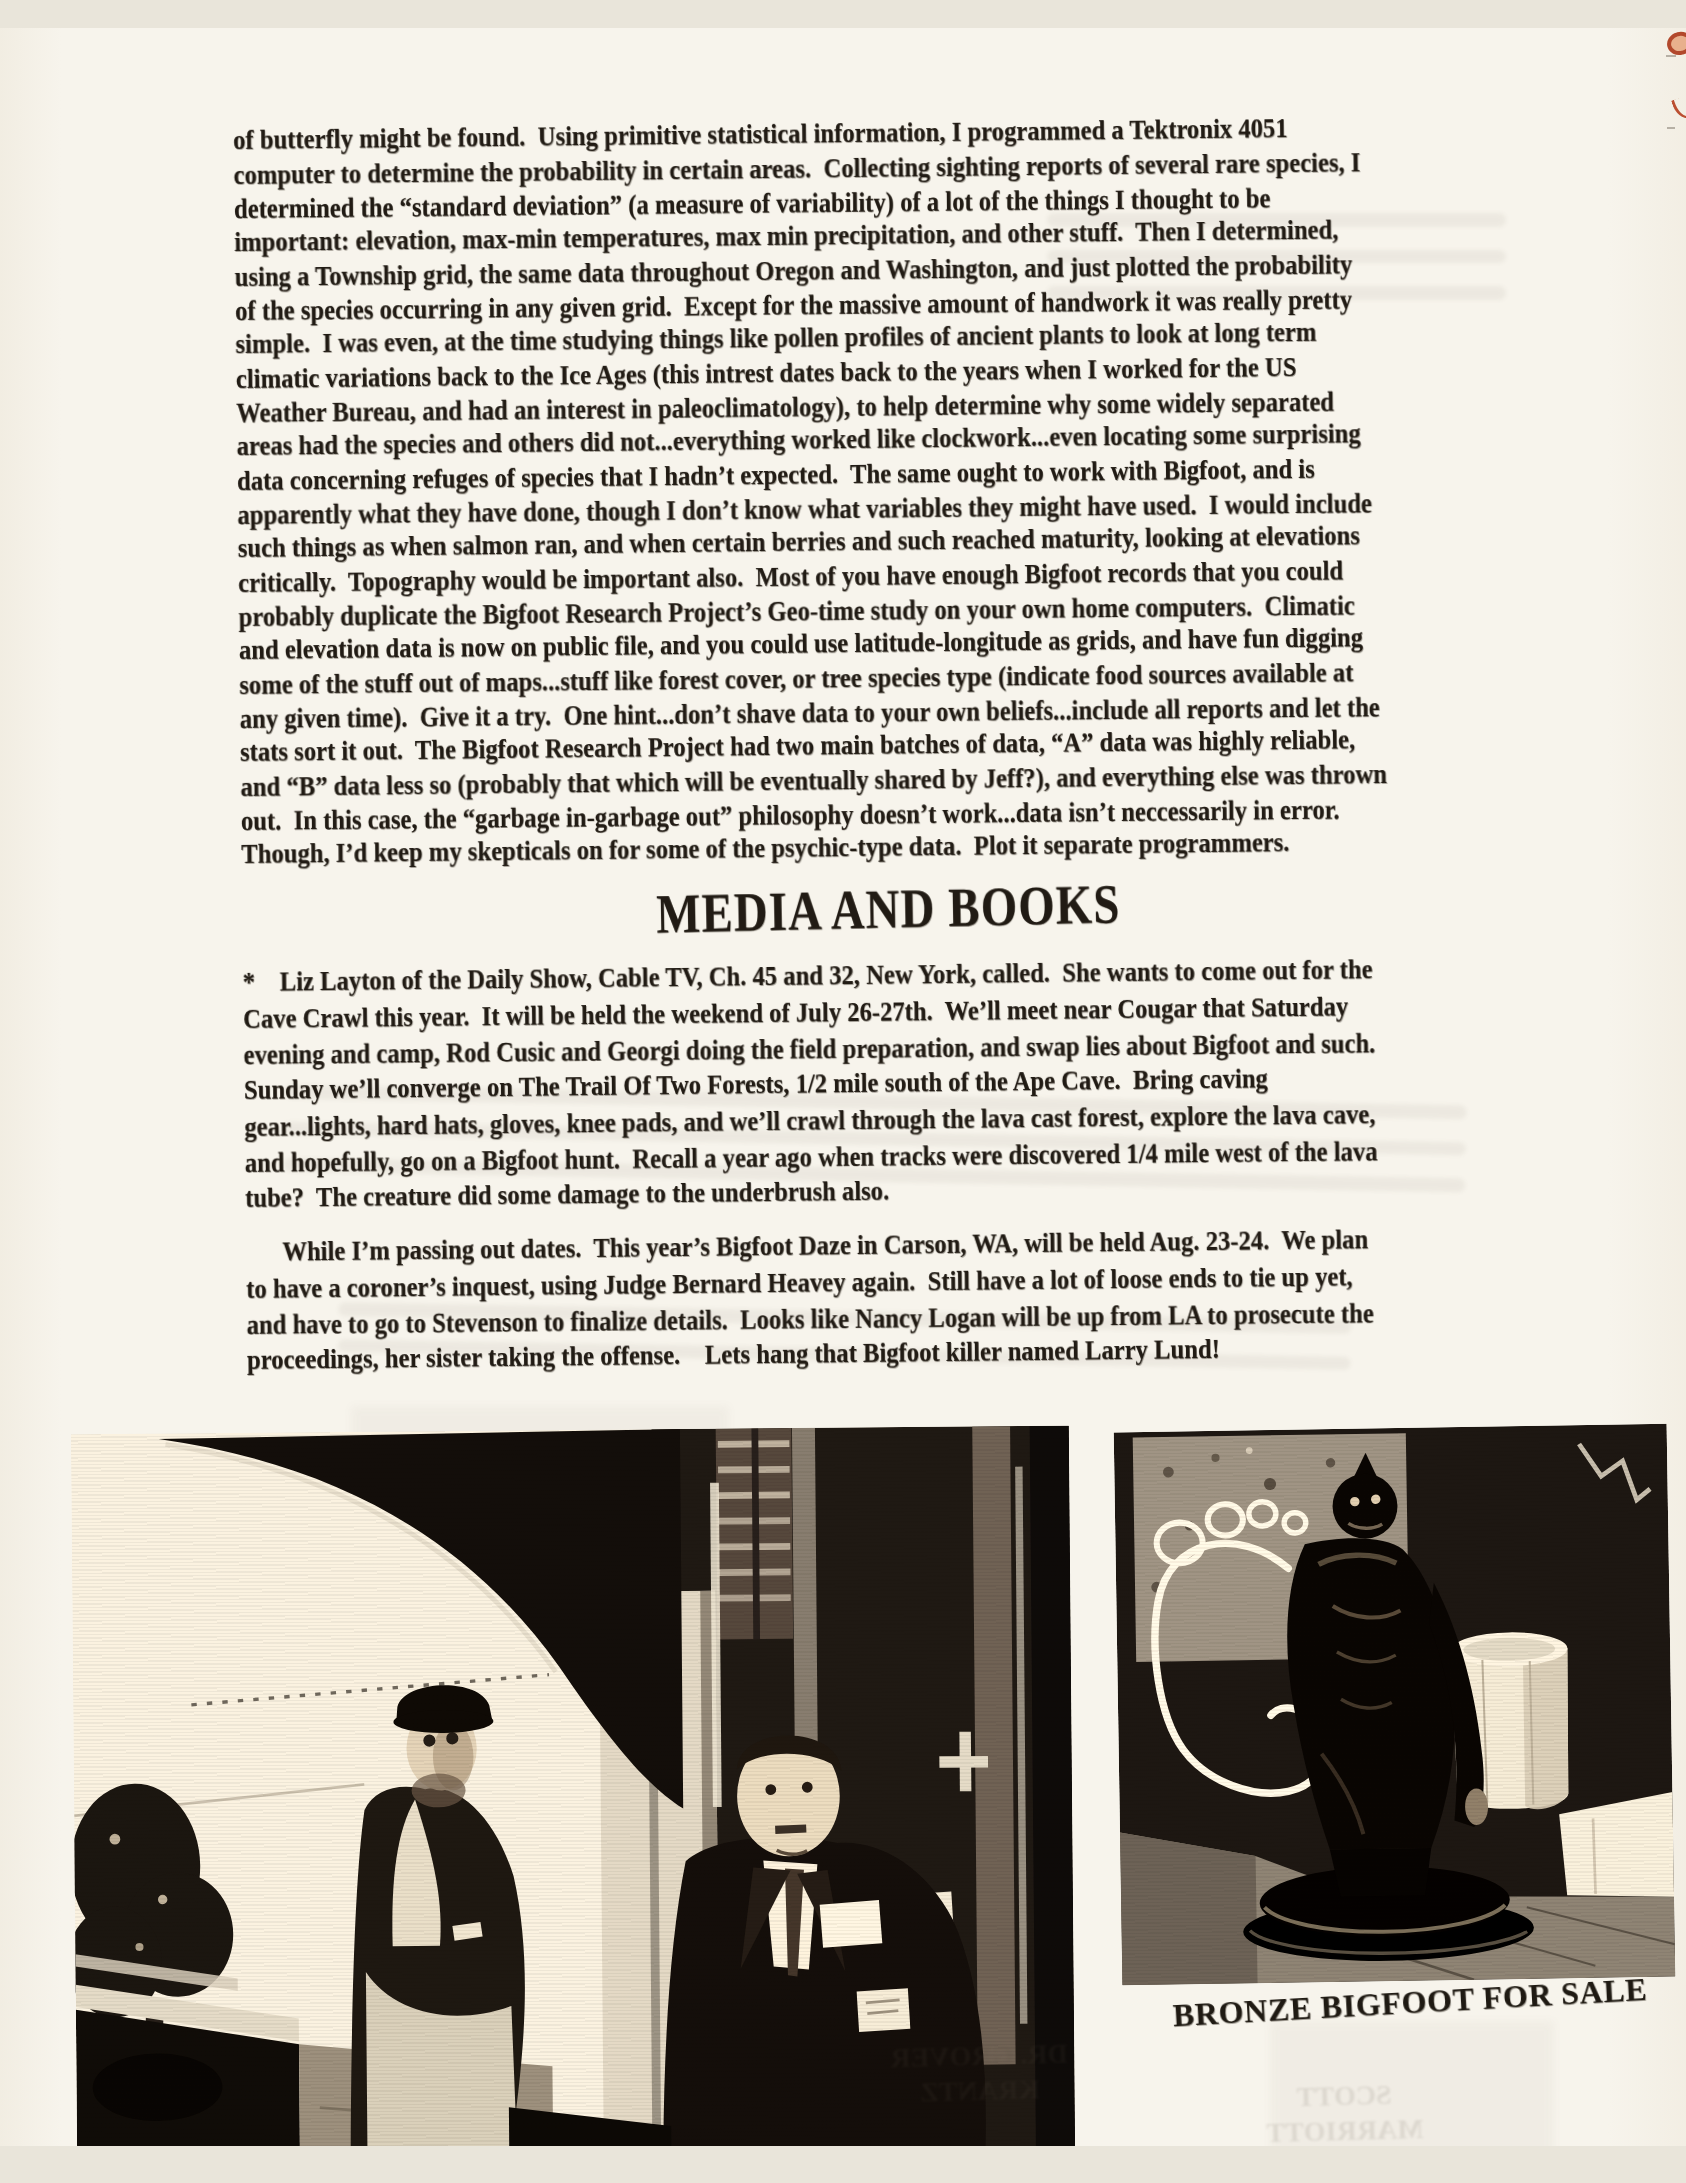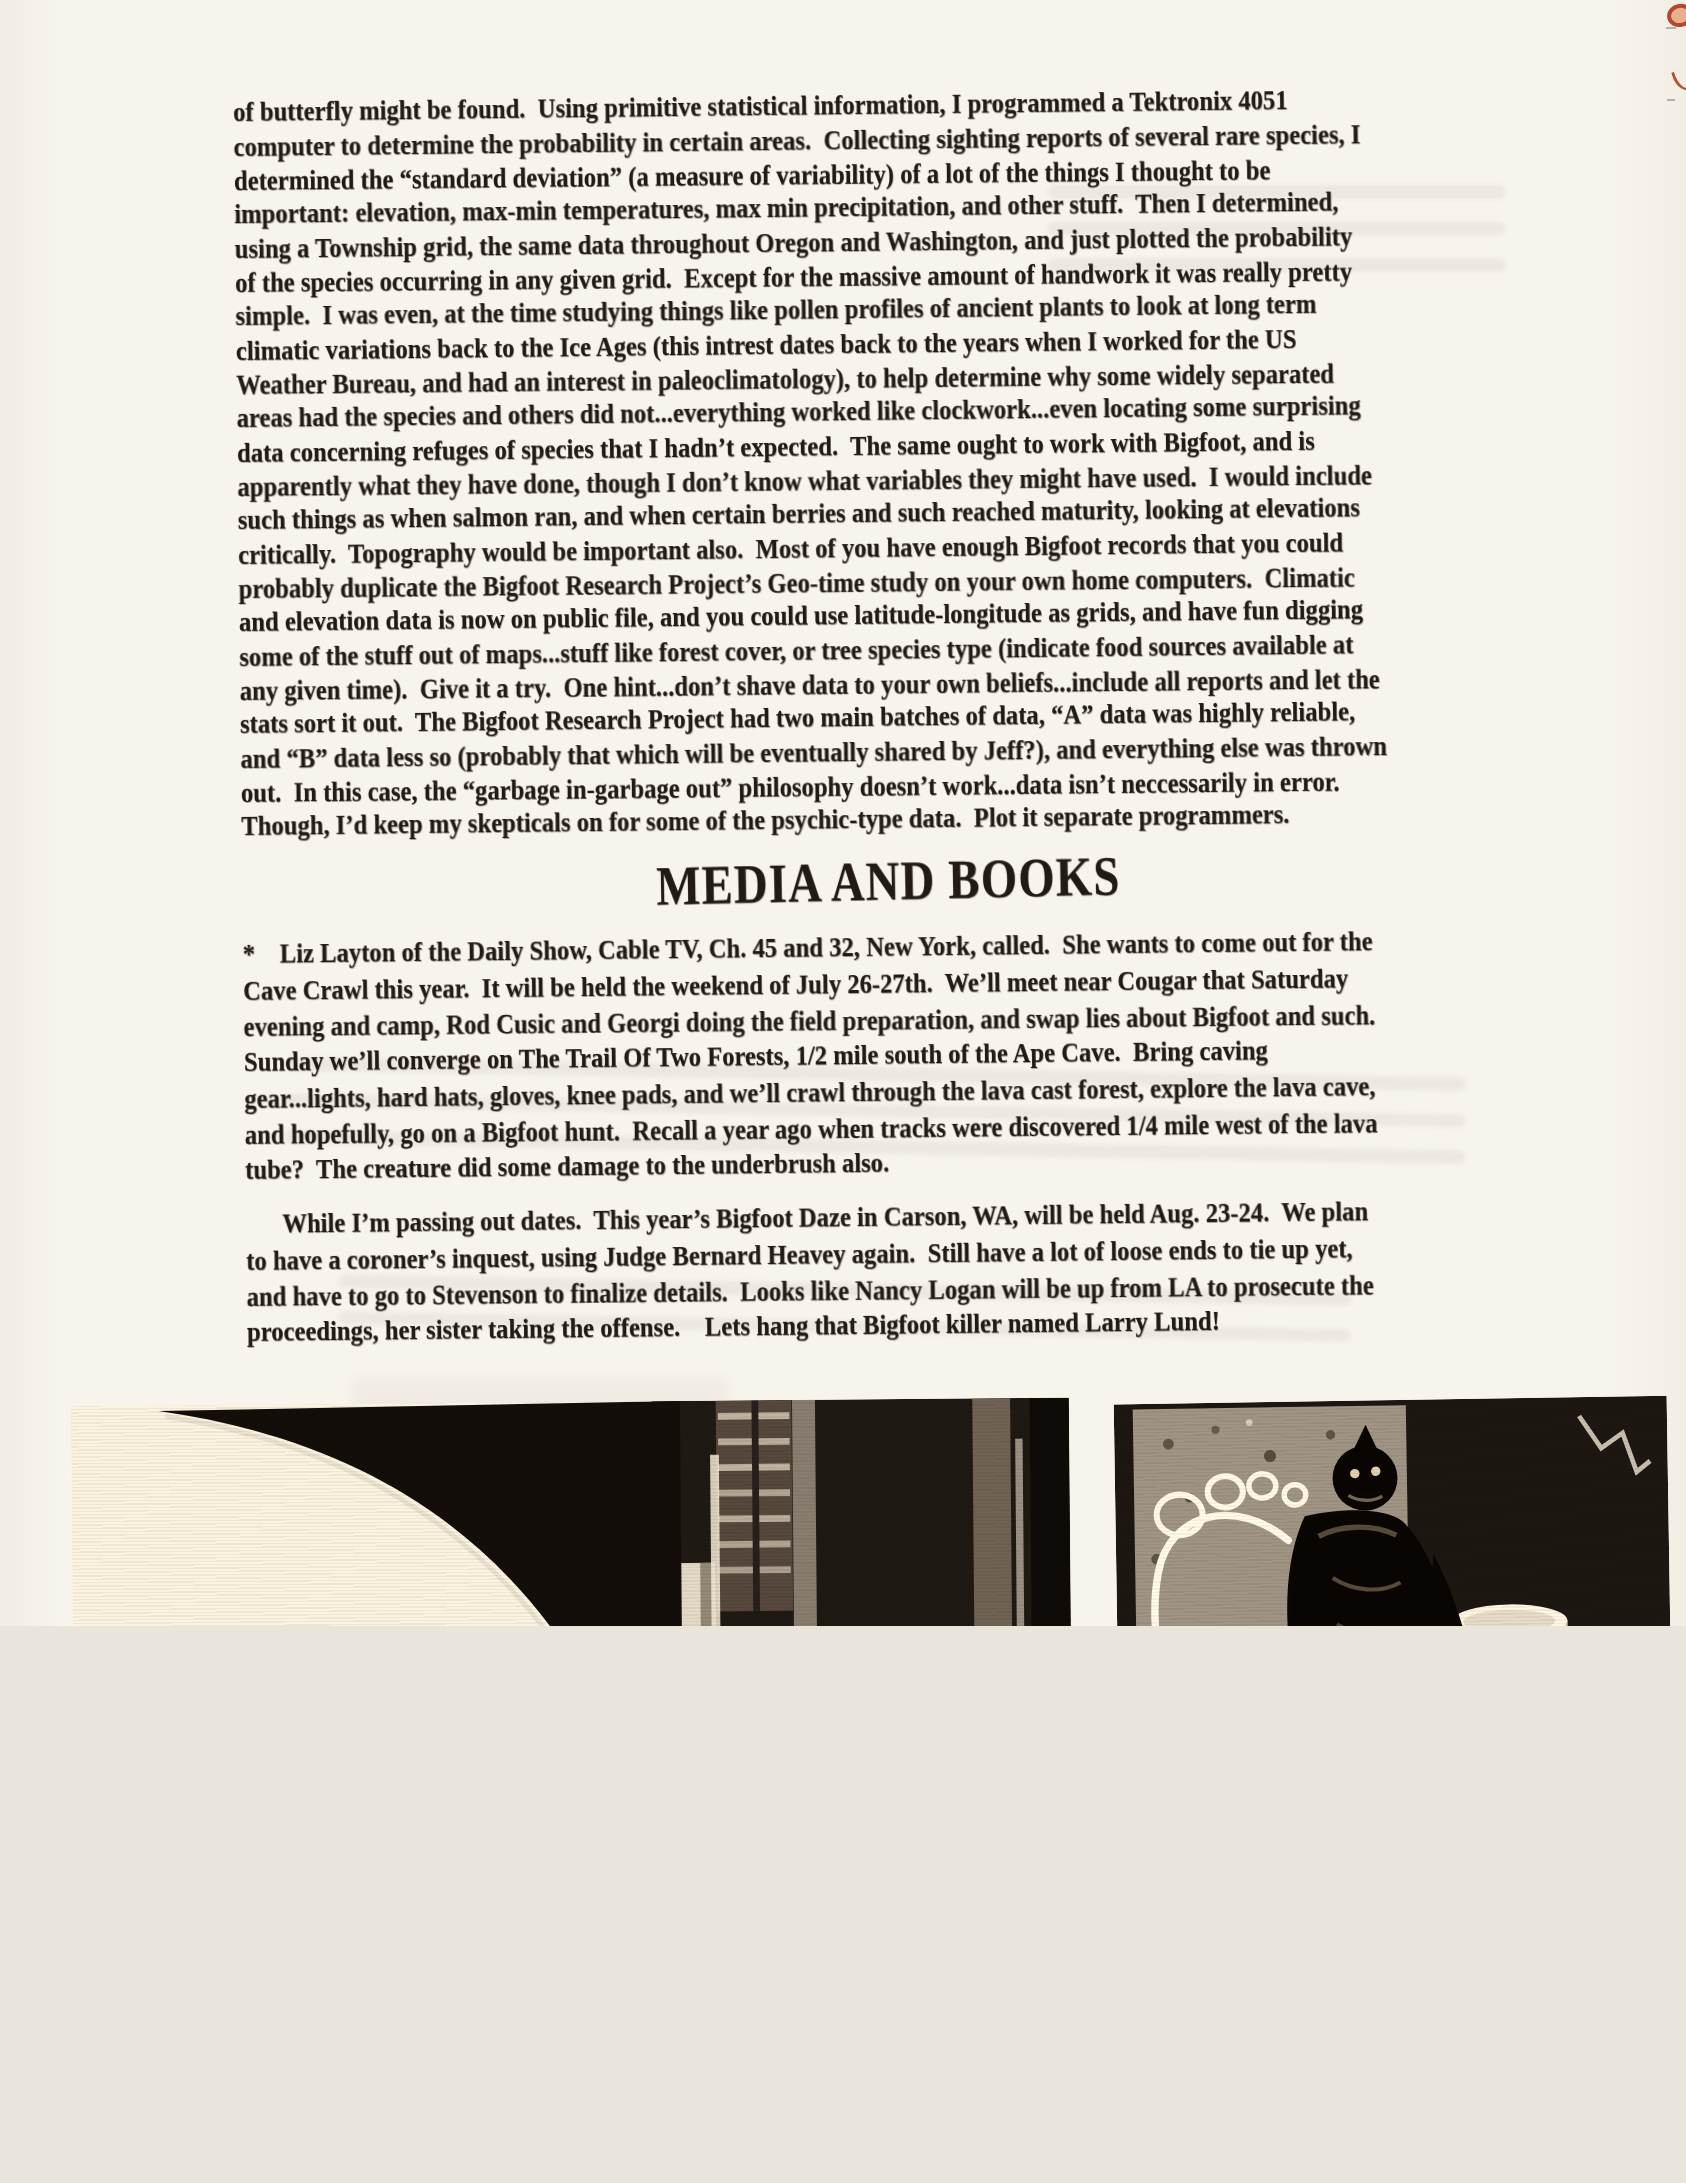--- a/index.html
+++ b/index.html
@@ -1,21 +1,22 @@
 <!DOCTYPE html>
 <html style="font-size:10.8px"><head>
 <meta charset="utf-8">
 <style>
   html,body{margin:0;padding:0;background:#e9e5da;}
   .sheet{
-    position:relative;width:1686px;height:1626px;overflow:hidden;
+    position:relative;width:1686px;height:2118px;overflow:hidden;
     background:#f7f4ec;
     background-image:linear-gradient(90deg, rgba(236,230,216,.5) 0, rgba(247,244,236,0) 61px, rgba(247,244,236,0) 1608px, rgba(238,232,219,.5) 100%);
     font-family:"Liberation Serif", serif;
     color:#211b14;
+    margin-top:28px;
   }
   
   .textblock{
     position:absolute;left:233px;top:96px;width:1469px;
     transform:rotate(-0.65deg) scaleX(0.88);transform-origin:0 0;
     font-weight:bold;font-size:28px;
     text-shadow:0.7px 0.7px 0 rgba(38,28,18,.38), -0.3px 0 0 rgba(38,28,18,.22);
     filter:blur(0.2px);
   }
   .intro .line{line-height:34px;}

